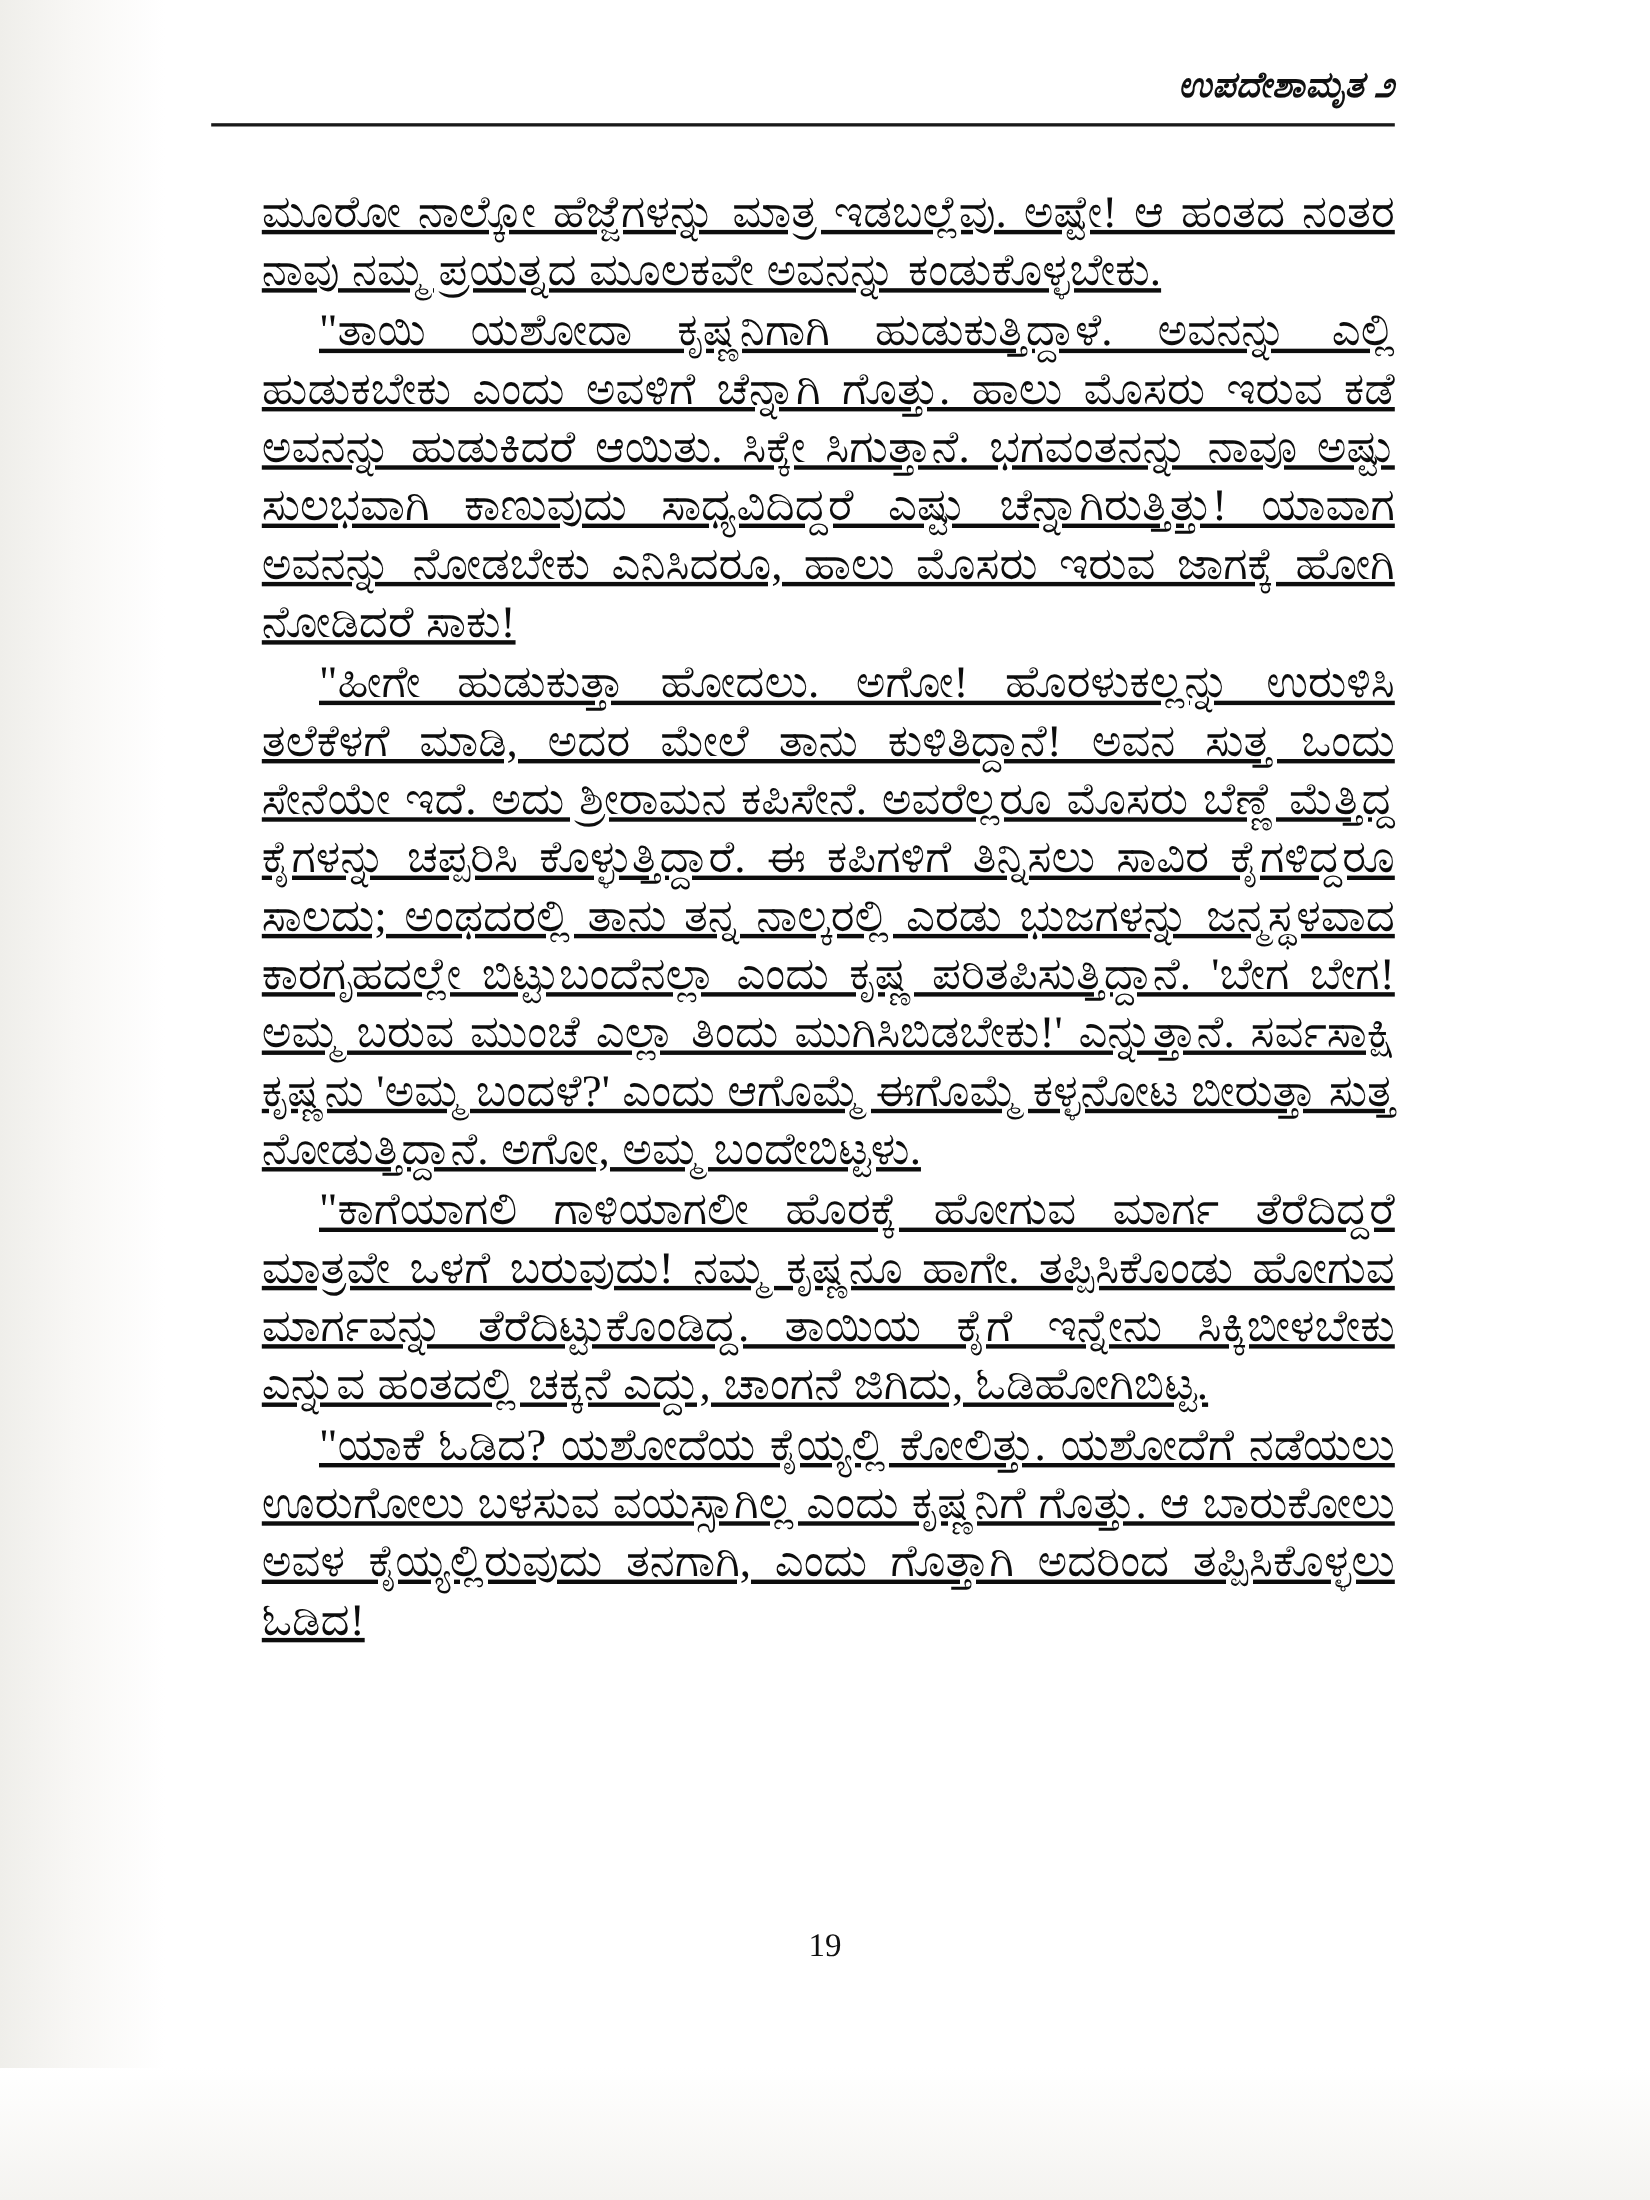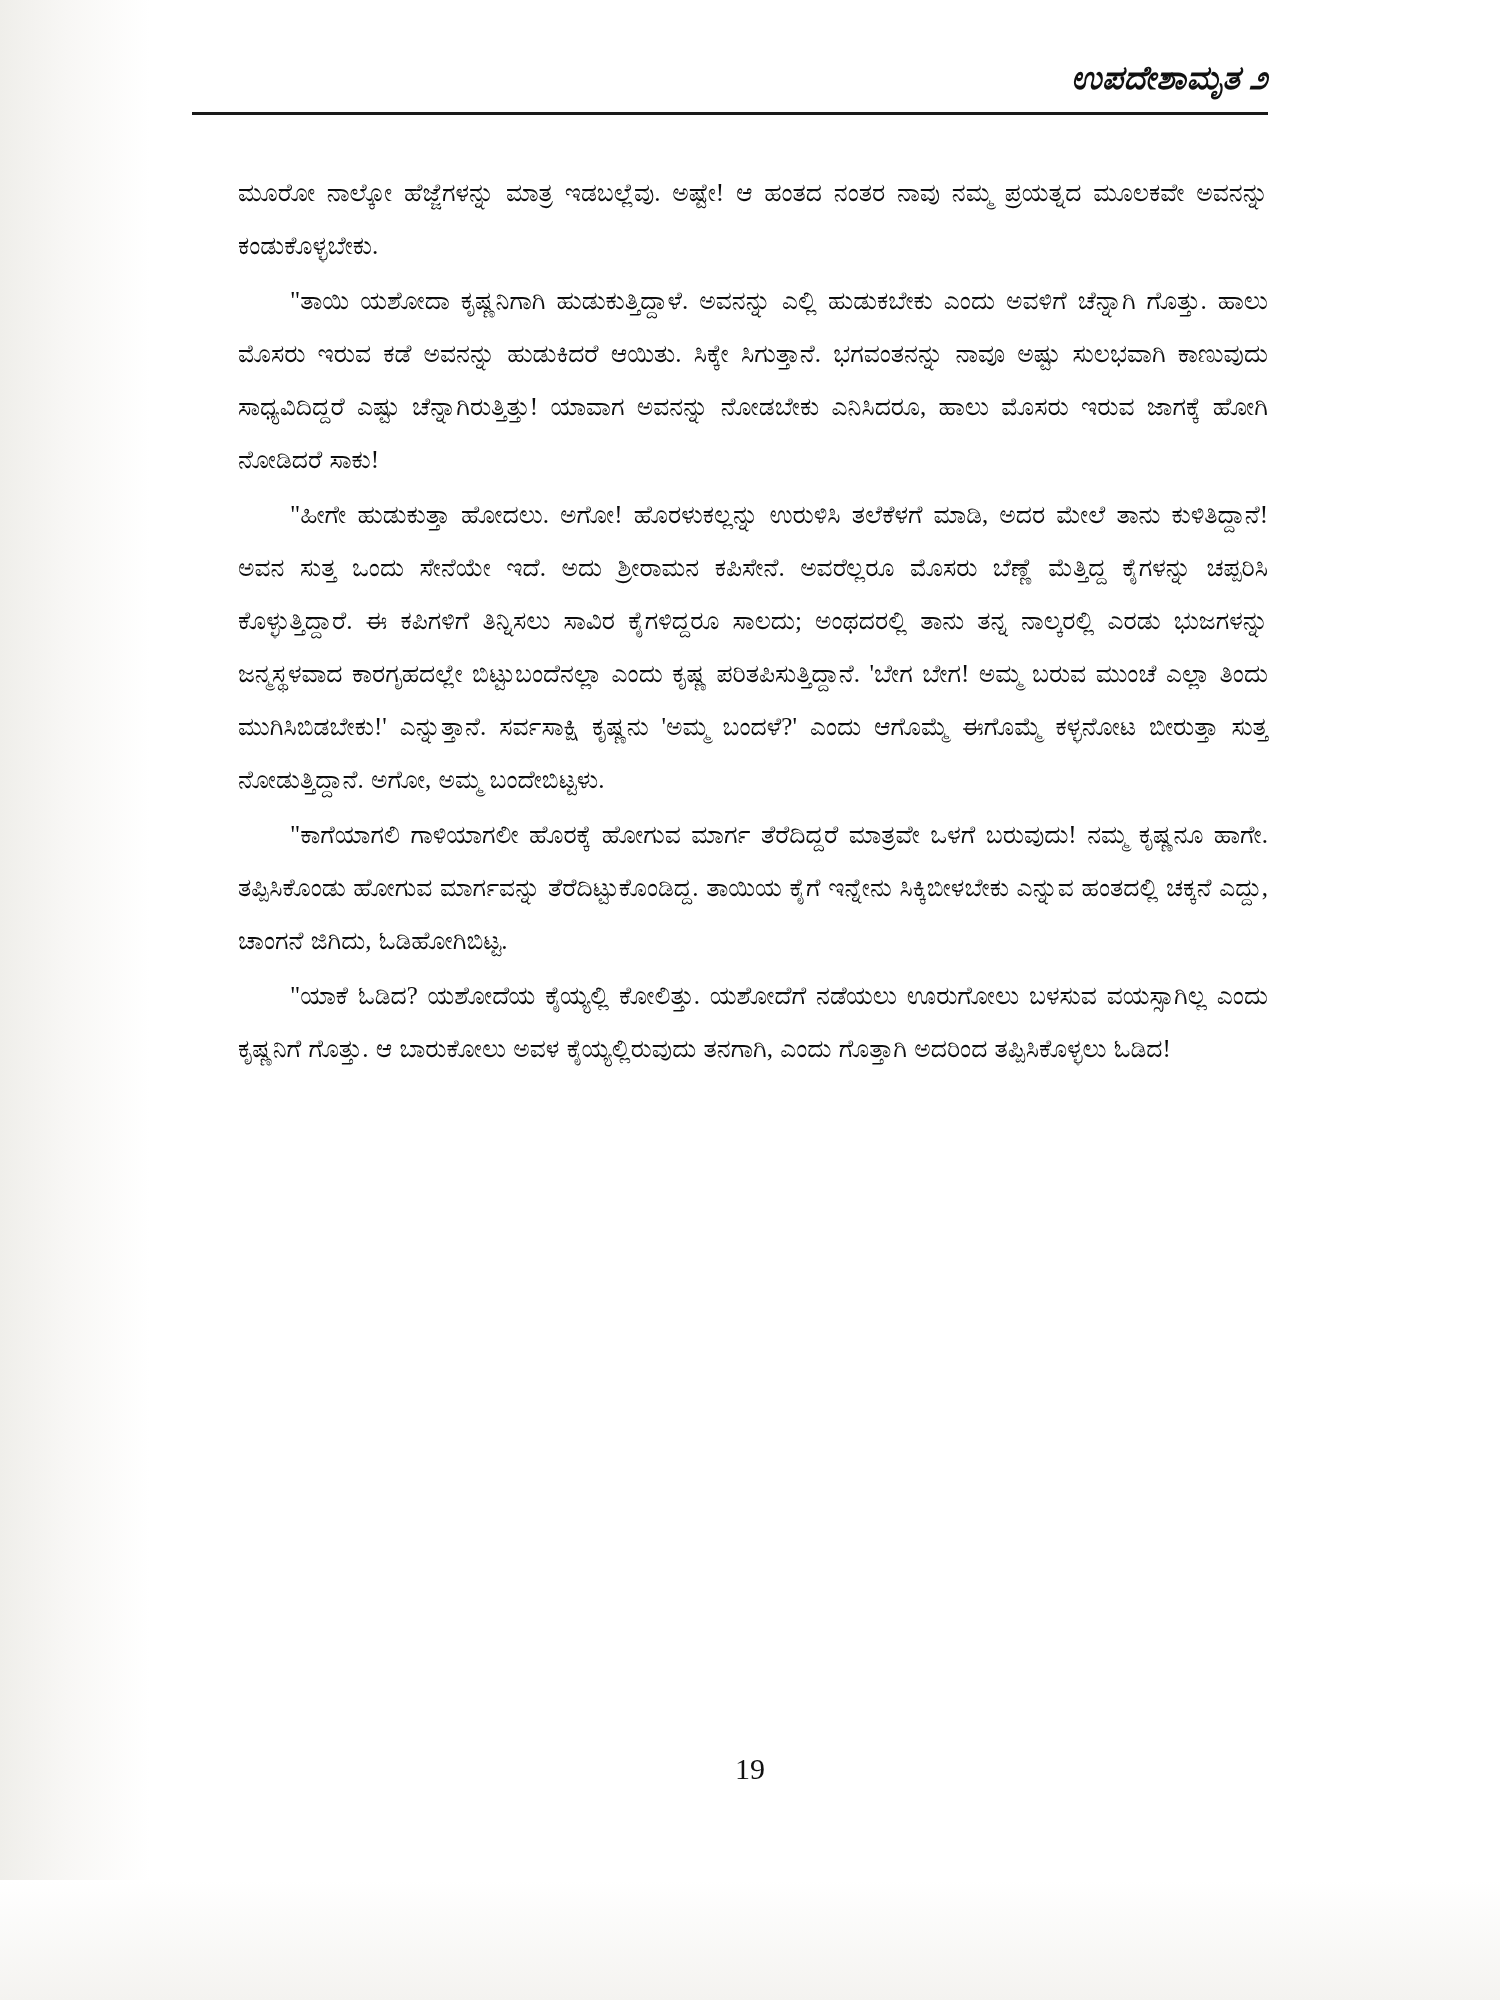--- a/index.html
+++ b/index.html
@@ -79,28 +79,29 @@
     height: 3px;
     background: #1a1a1a;
   }
 
   .body-text {
     margin-top: 46px;
   }
 
   .para {
     font-family: "Liberation Serif", serif;
-    font-size: 25px;
+    font-size: 41px;
     line-height: 53px;
     color: #0d0d0d;
     text-align: justify;
     text-justify: inter-word;
     margin: 0 0 2px 0;
     text-indent: 52px;
     word-spacing: 1px;
+    text-decoration: underline;
   }
   .para.first {
     text-indent: 0;
   }
 
   .folio {
     position: absolute;
     left: 0;
     top: 1752px;
     width: 1500px;

